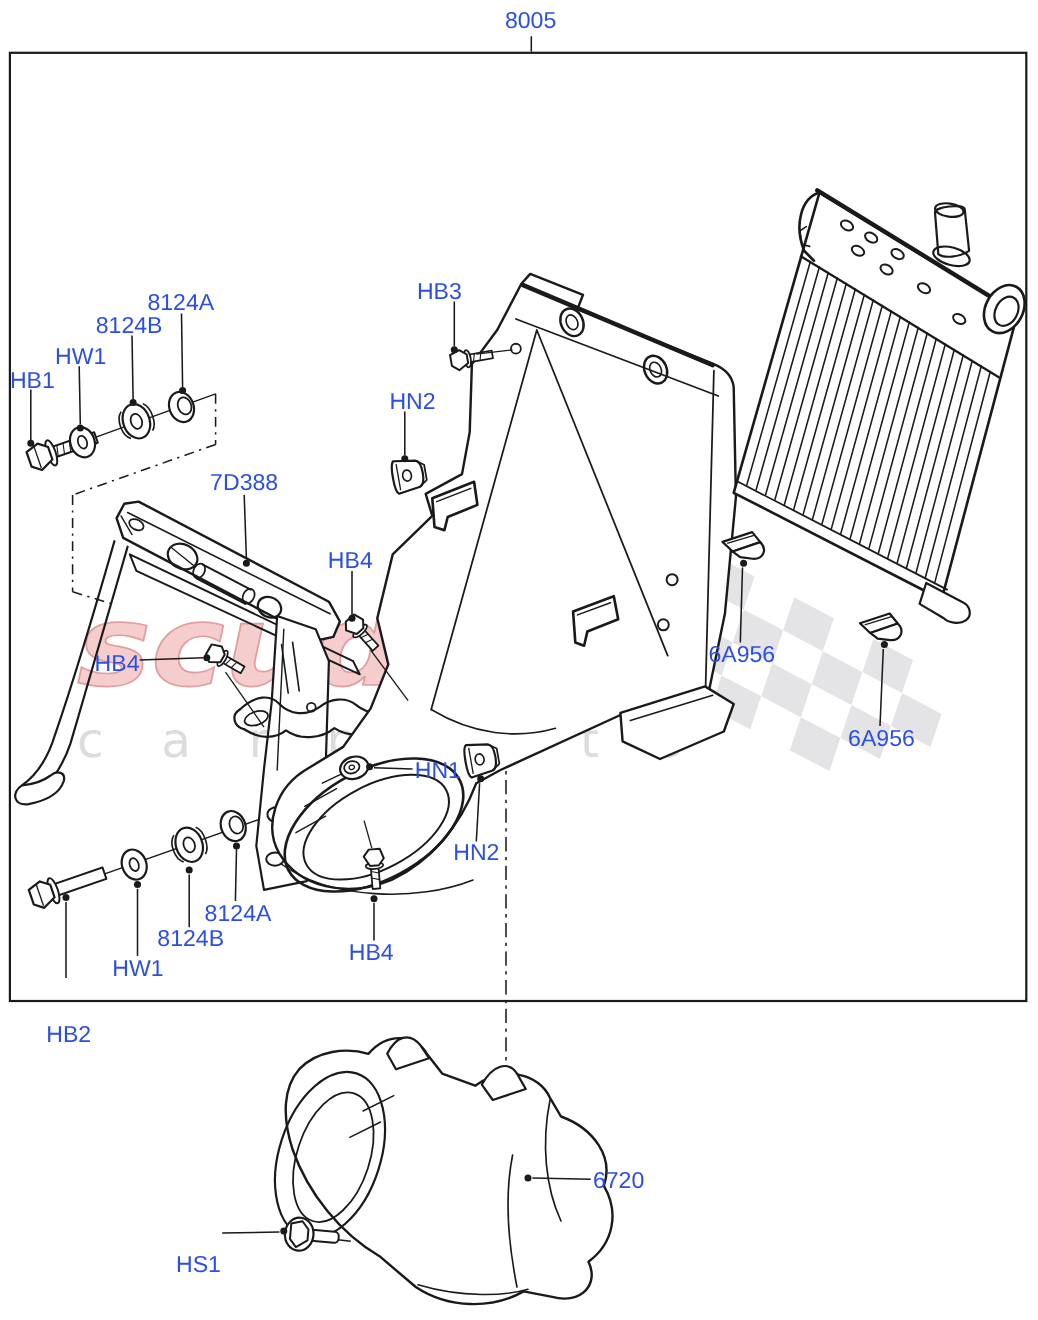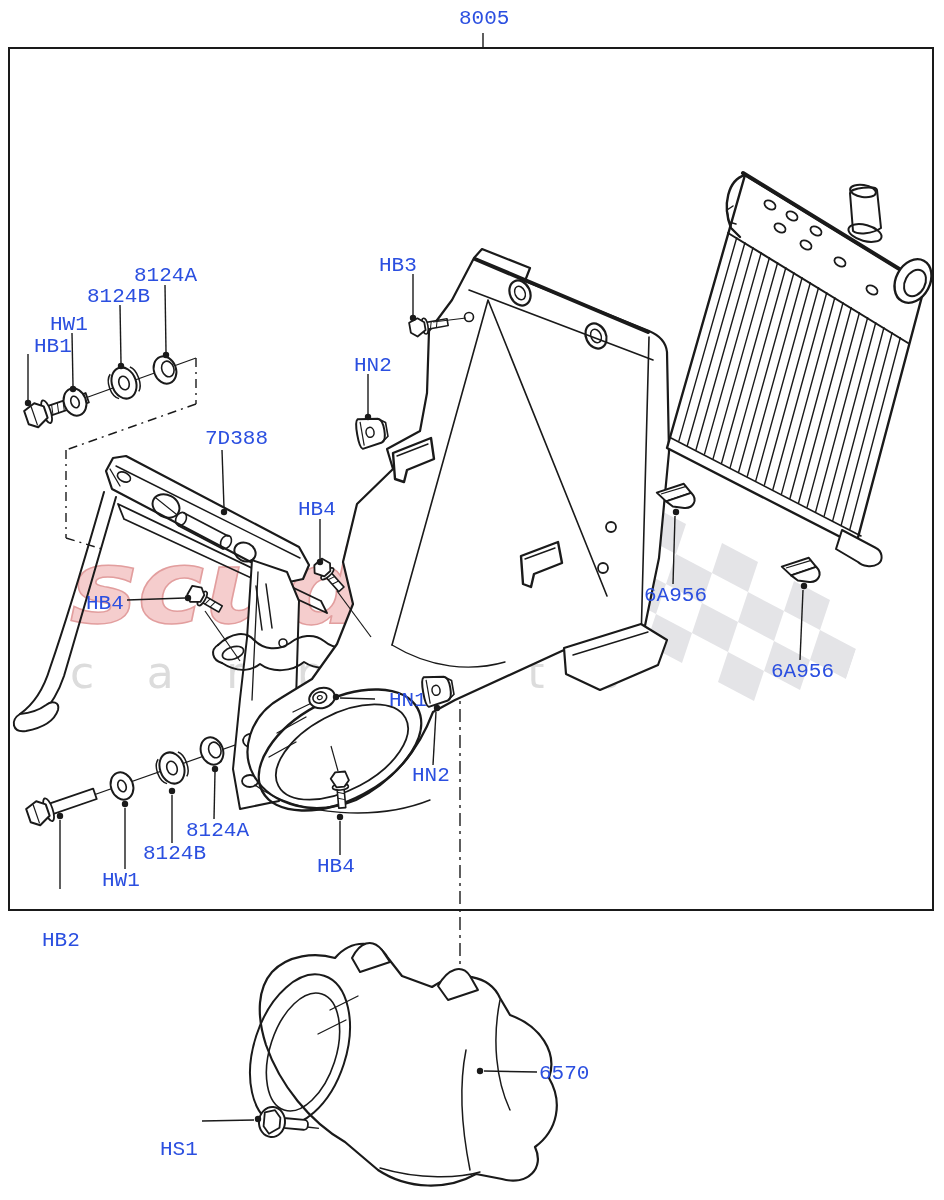--- a/index.html
+++ b/index.html
@@ -1,20 +1,20 @@
 <!DOCTYPE html>
 <html><head>
 <meta charset="utf-8">
 <style>
   html,body{margin:0;padding:0;background:#ffffff;}
   #stage{position:relative;width:944px;height:1200px;background:#ffffff;overflow:hidden;
          font-family:"Liberation Sans", sans-serif;}
   #artwork{position:absolute;left:0;top:0;width:944px;height:1200px;}
   .callout{position:absolute;font-size:21px;line-height:22px;color:#2b4fe0;white-space:nowrap;
-           cursor:pointer;font-family:Liberation Mono, monospace;}
+           cursor:pointer;font-family:Liberation Sans, sans-serif;}
   #frame{position:absolute;left:8px;top:47px;width:926px;height:864px;border:2px solid #1a1a1a;
          box-sizing:border-box;}
 </style>
 </head>
 <body>
 
 <div id="stage">
 
   <div id="frame"></div>
 
@@ -314,31 +314,31 @@
         <circle cx="340" cy="817" r="3.2"></circle>
       <circle cx="480" cy="1071" r="3.2"></circle>
         <circle cx="258" cy="1119" r="3.2"></circle>
     </g>
   </svg>
 
   <div class="callout" style="left:459px;top:8px;">8005</div>
   <div class="callout" style="left:134px;top:265px;">8124A</div>
   <div class="callout" style="left:87px;top:286px;">8124B</div>
   <div class="callout" style="left:50px;top:314px;">HW1</div>
-  <div class="callout" style="left:9px;top:336px;margin-left:25px;">HB1</div>
+  <div class="callout" style="left:9px;top:336px;">HB1</div>
   <div class="callout" style="left:379px;top:255px;">HB3</div>
   <div class="callout" style="left:354px;top:355px;">HN2</div>
-  <div class="callout" style="left:205px;top:428px;text-align:center;">7D388</div>
+  <div class="callout" style="left:191px;top:428px;text-align:center;">7D388</div>
   <div class="callout" style="left:298px;top:499px;">HB4</div>
   <div class="callout" style="left:86px;top:593px;">HB4</div>
   <div class="callout" style="left:644px;top:585px;">6A956</div>
   <div class="callout" style="left:771px;top:661px;">6A956</div>
-  <div class="callout" style="left:389px;top:690px;">HN1</div>
+  <div class="callout" style="left:377px;top:690px;">HN1</div>
   <div class="callout" style="left:412px;top:765px;">HN2</div>
   <div class="callout" style="left:186px;top:820px;">8124A</div>
   <div class="callout" style="left:143px;top:843px;">8124B</div>
   <div class="callout" style="left:102px;top:870px;">HW1</div>
   <div class="callout" style="left:42px;top:930px;">HB2</div>
   <div class="callout" style="left:317px;top:856px;">HB4</div>
-  <div class="callout" style="left:539px;top:1063px;">6570</div>
+  <div class="callout" style="left:539px;top:1063px;">6720</div>
   <div class="callout" style="left:160px;top:1112px;margin-top:27px;">HS1</div>
 
 </div>
 
 </body></html>

